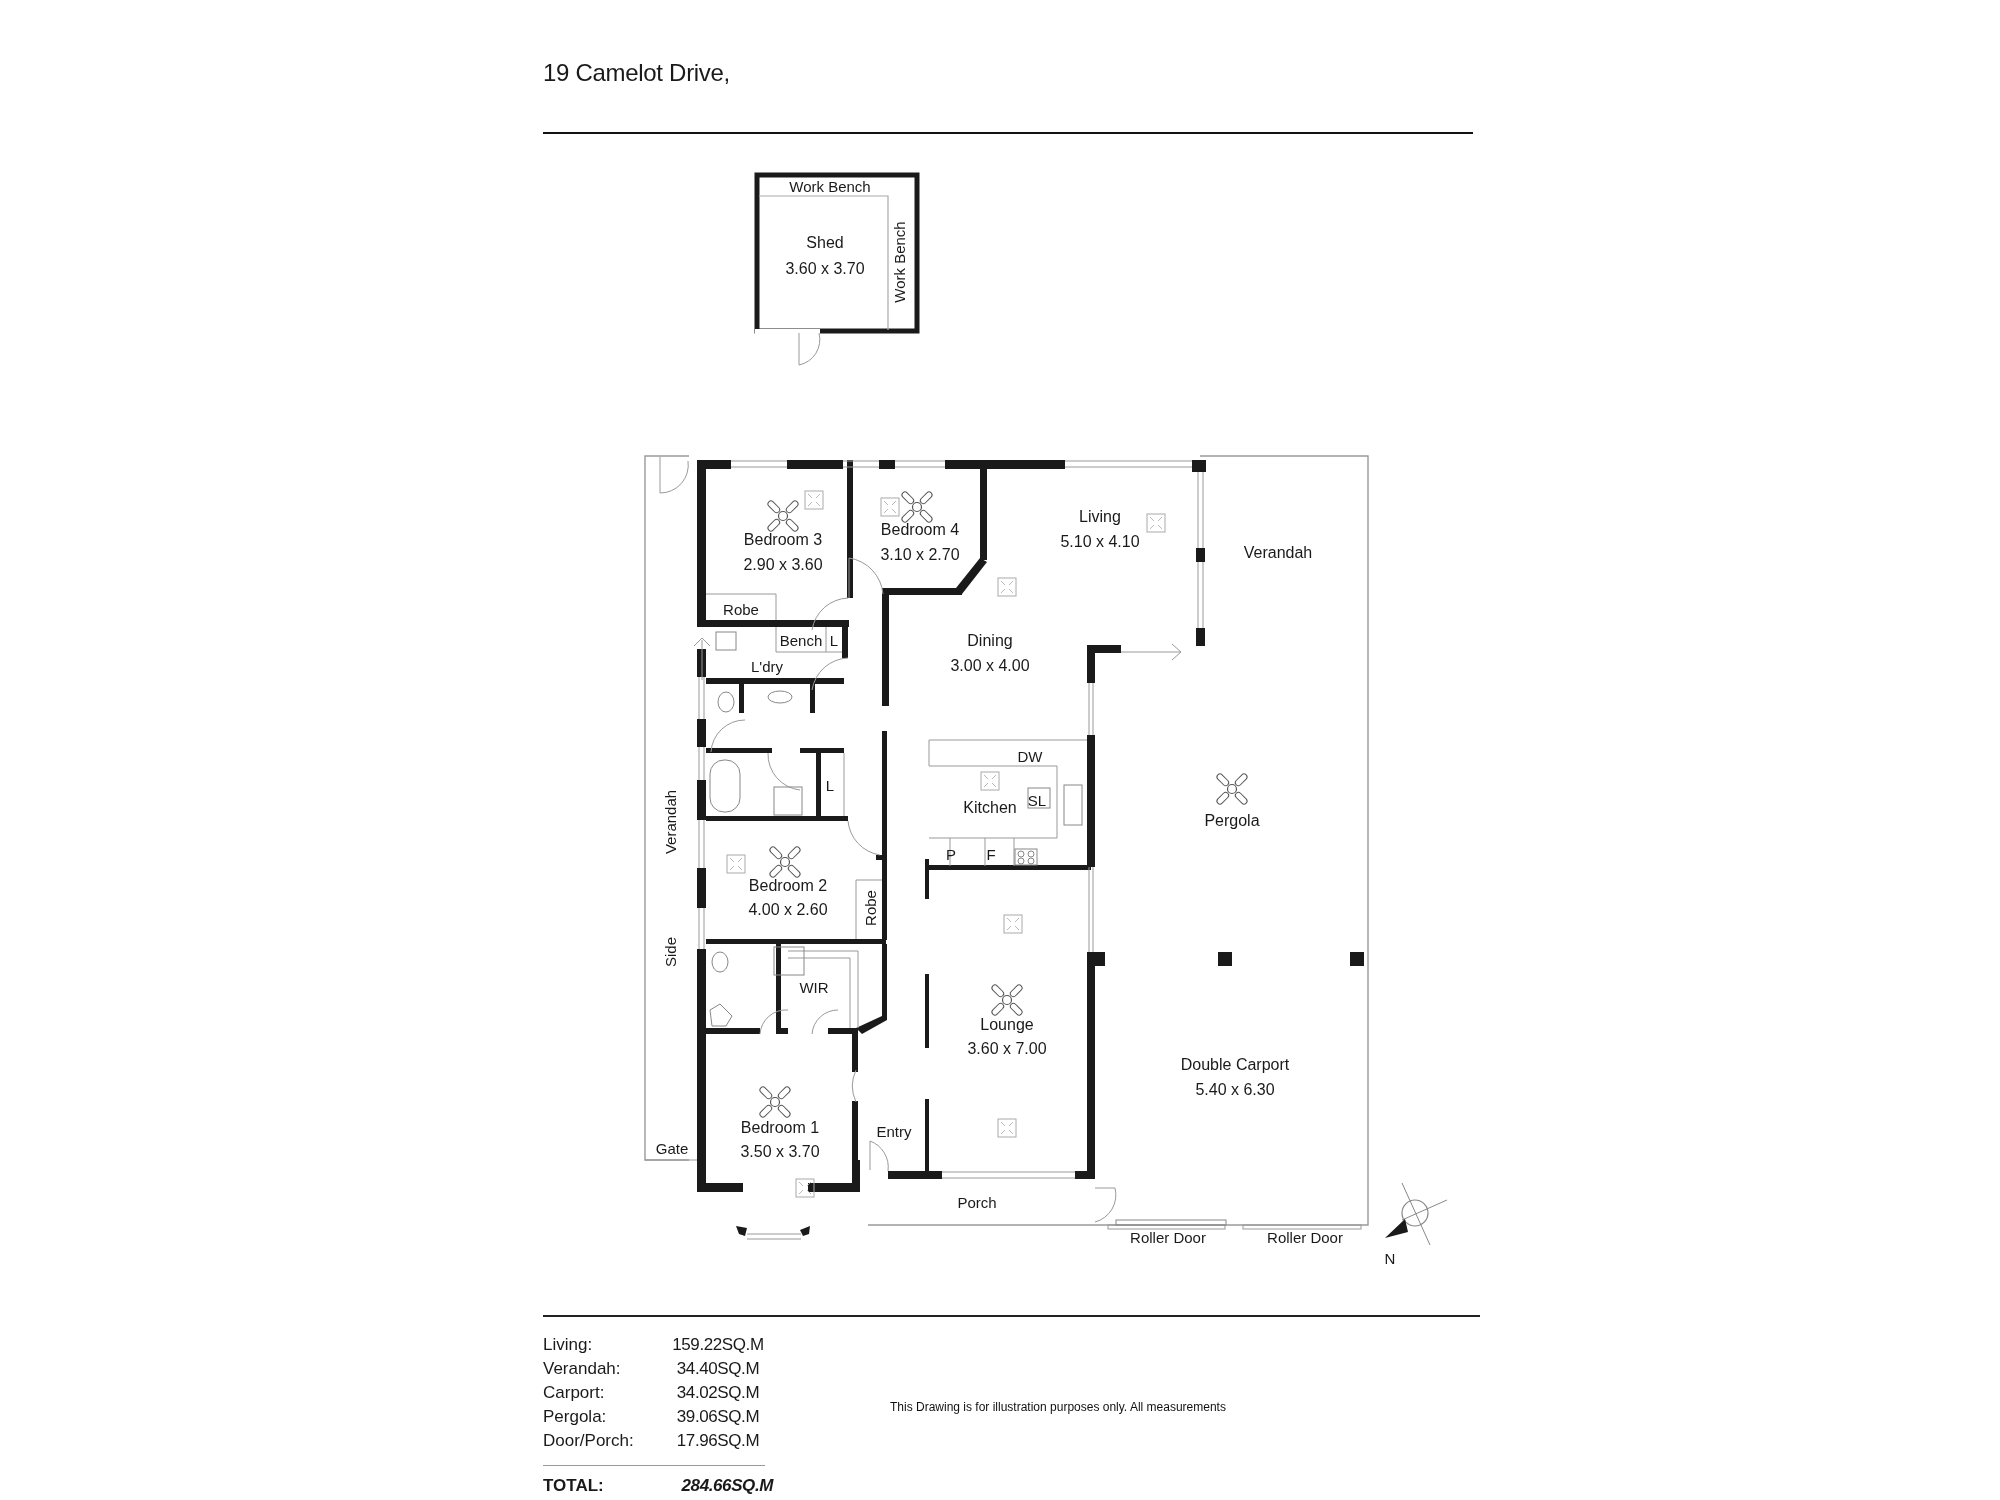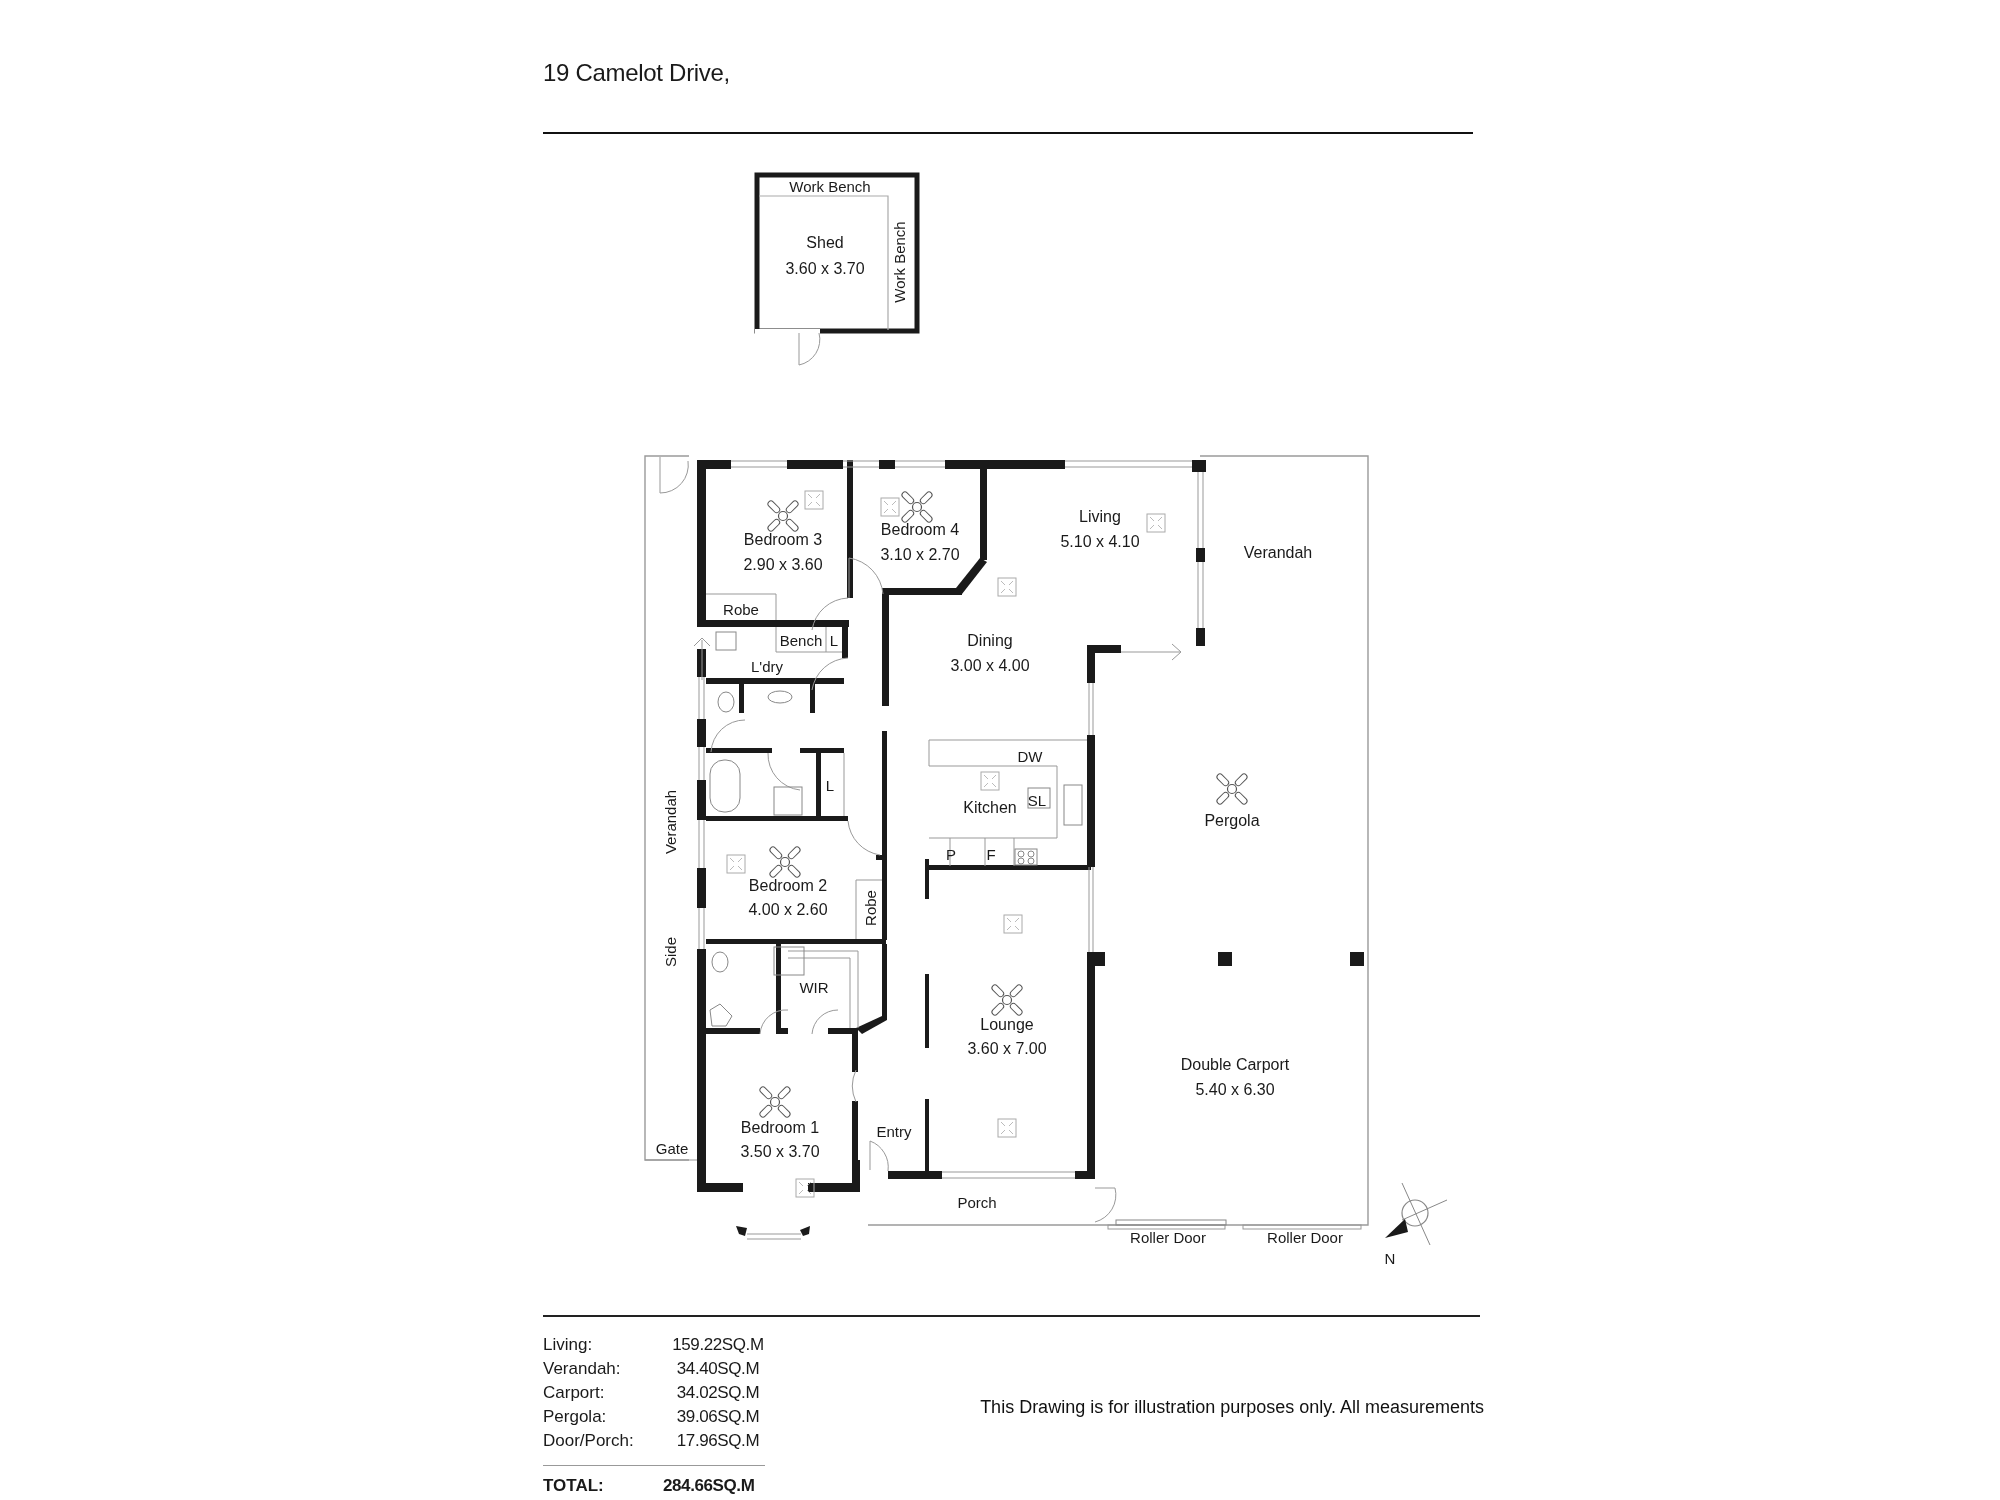--- a/index.html
+++ b/index.html
@@ -12,23 +12,23 @@
   svg.plan { position:absolute; left:0; top:0; }
   .plan text { font-family:"Liberation Sans", "DejaVu Sans", sans-serif; fill:#1a1a1a; }
   .room-label { font-size:16px; text-anchor:middle; }
   .small-label { font-size:15px; text-anchor:middle; }
   .footer-rule { position:absolute; left:543px; top:1315px; width:937px; height:2px; background:#222; }
   .areas { position:absolute; left:543px; top:1333px; width:230px; font-size:17px; }
   .area-row { display:flex; justify-content:space-between; height:24px; line-height:24px; }
   .area-row .v { text-align:center; width:110px; letter-spacing:-0.4px; }
   .areas-rule { height:1px; background:#999; margin:12px 0 10px 0; width:222px; }
   .total-row { display:flex; justify-content:space-between; font-weight:bold; font-size:17px; }
-  .total-row .v { text-align:left; width:110px; letter-spacing:-0.4px; }
-  .disclaimer { position:absolute; left:890px; top:1395px; width:594px; text-align:right;
-                font-size:18px; line-height:24px; color:#111; }
+  .total-row .v { text-align:right; width:110px; letter-spacing:-0.4px;font-style:italic; }
+  .disclaimer { position:absolute; left:890px; top:1395px; width:594px; text-align:left;
+                font-size:12px; line-height:24px; color:#111; }
 </style>
 </head>
 <body>
 
 <div class="header">
   <div class="addr-line1">19 Camelot Drive,</div>
 </div>
 <div class="header-rule"></div>
 
 <svg class="plan" width="2000" height="1500" viewBox="0 0 2000 1500">

